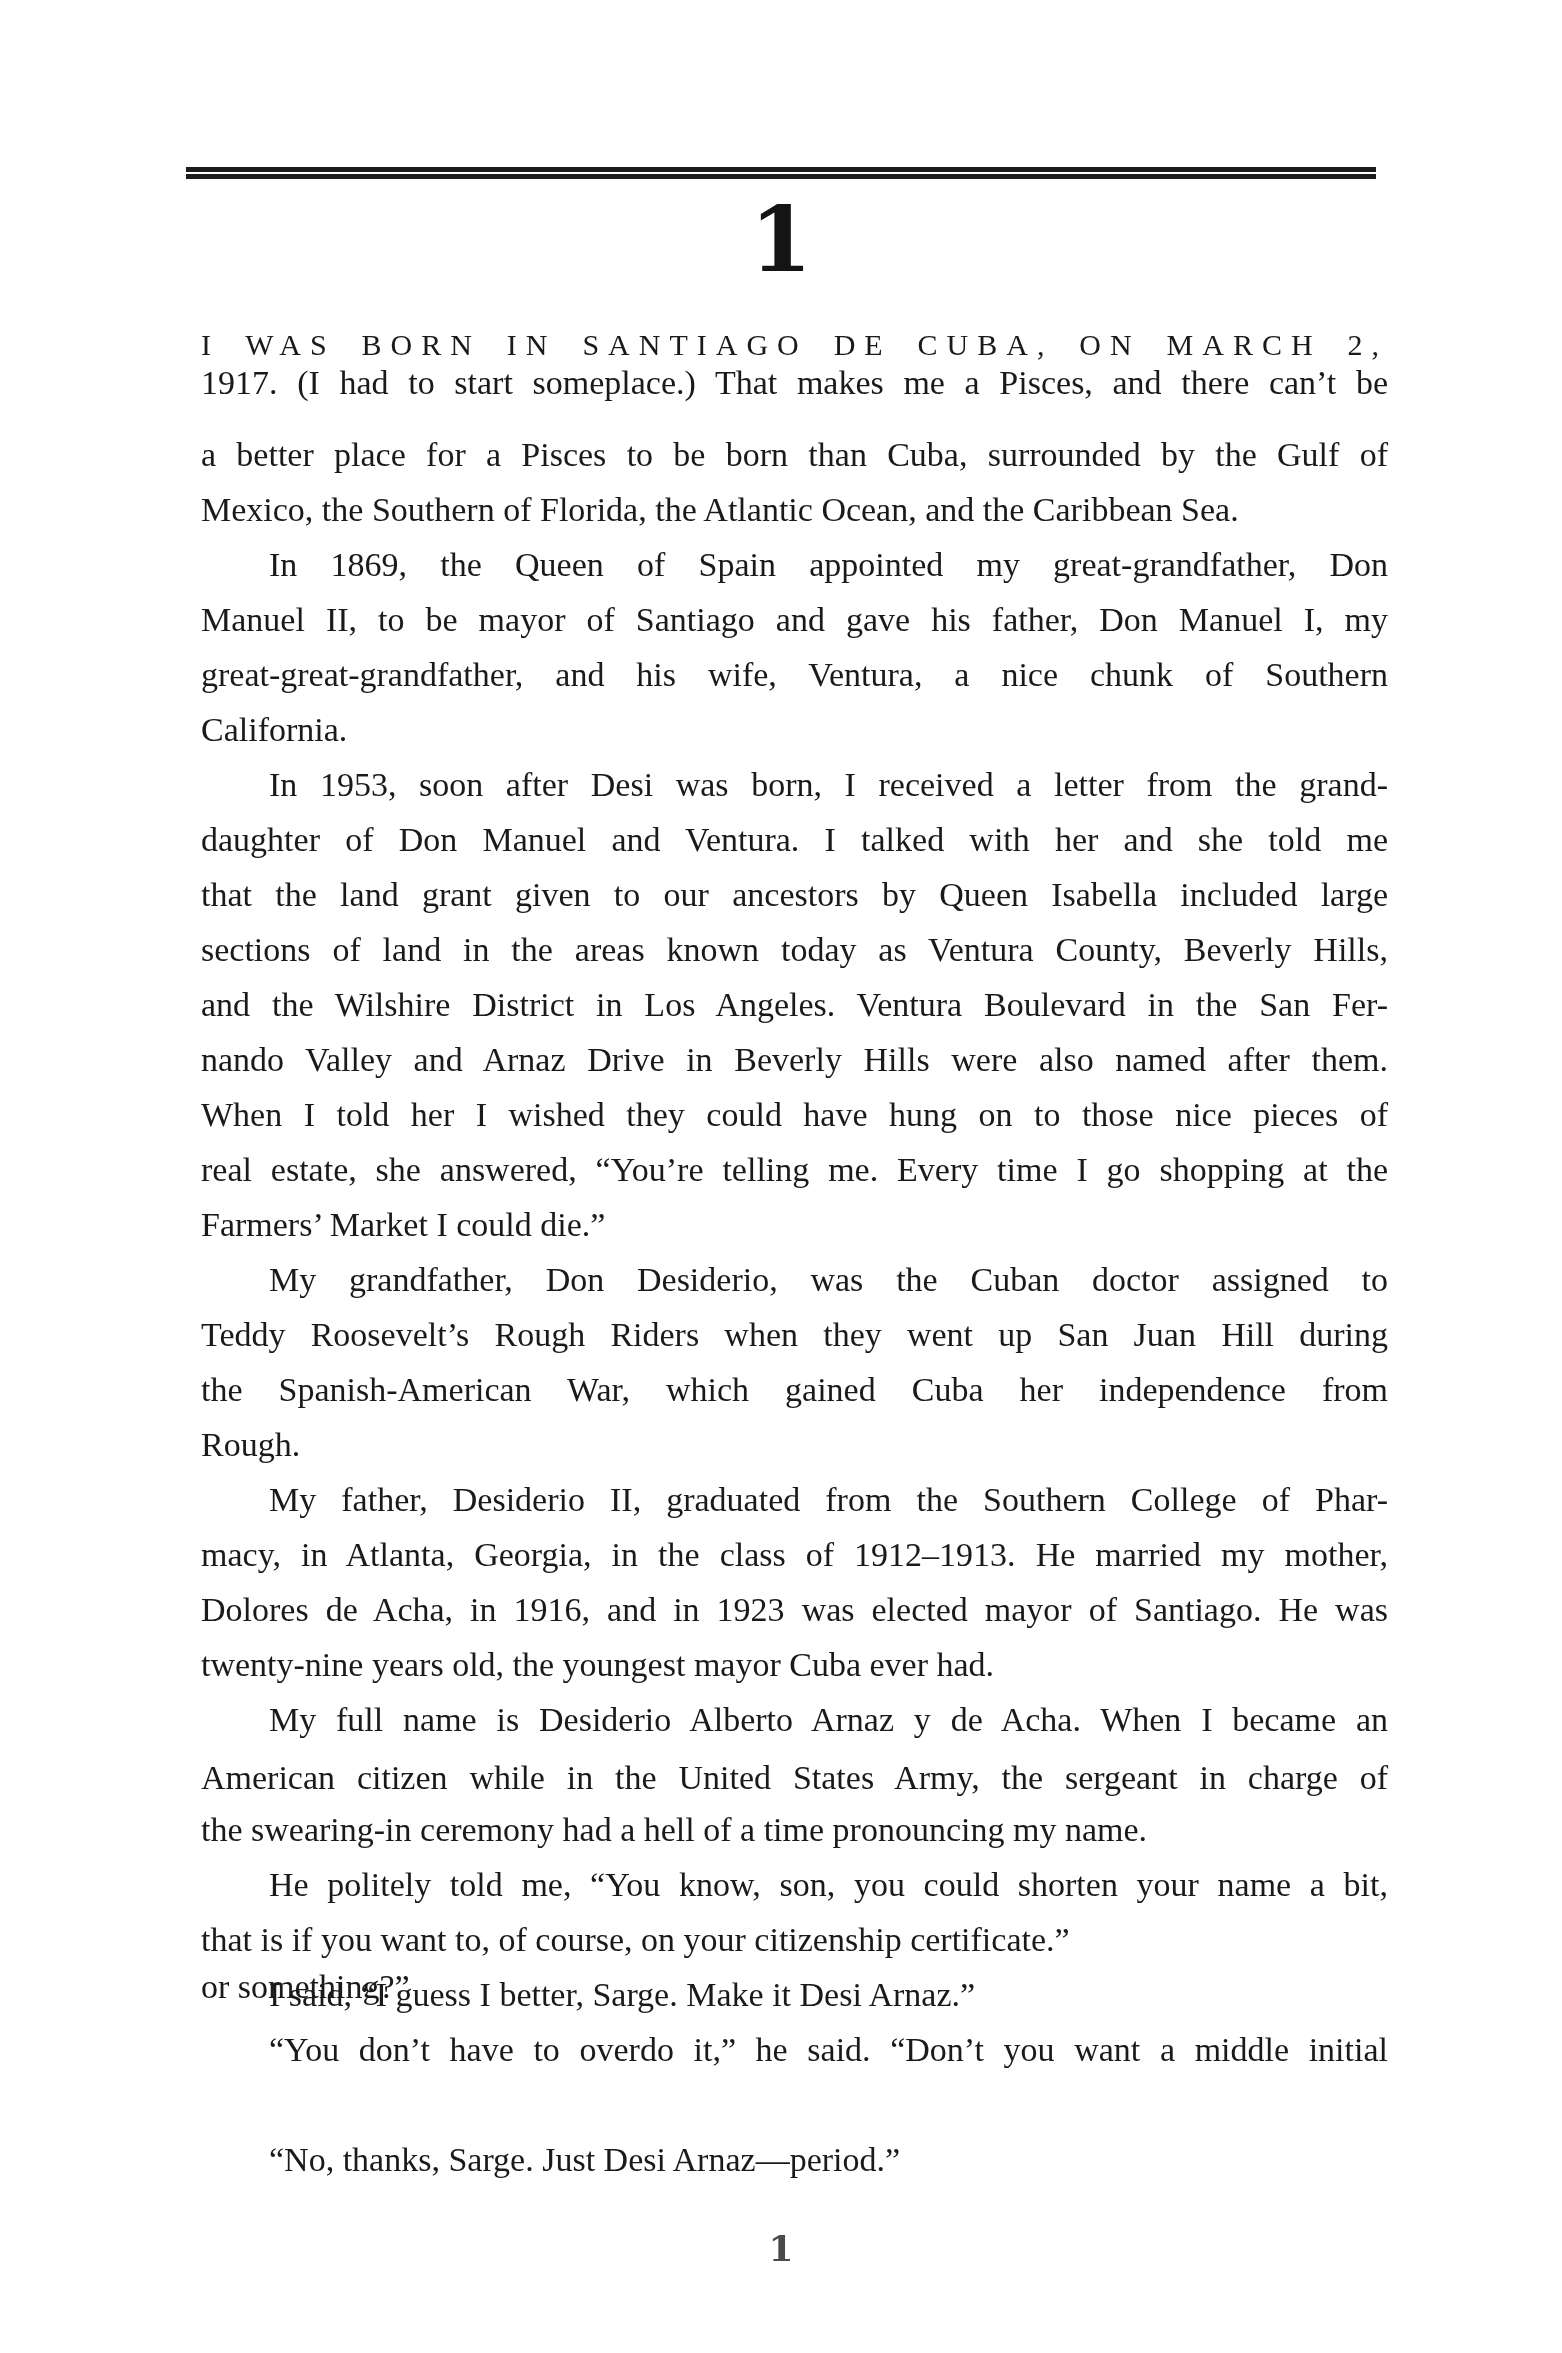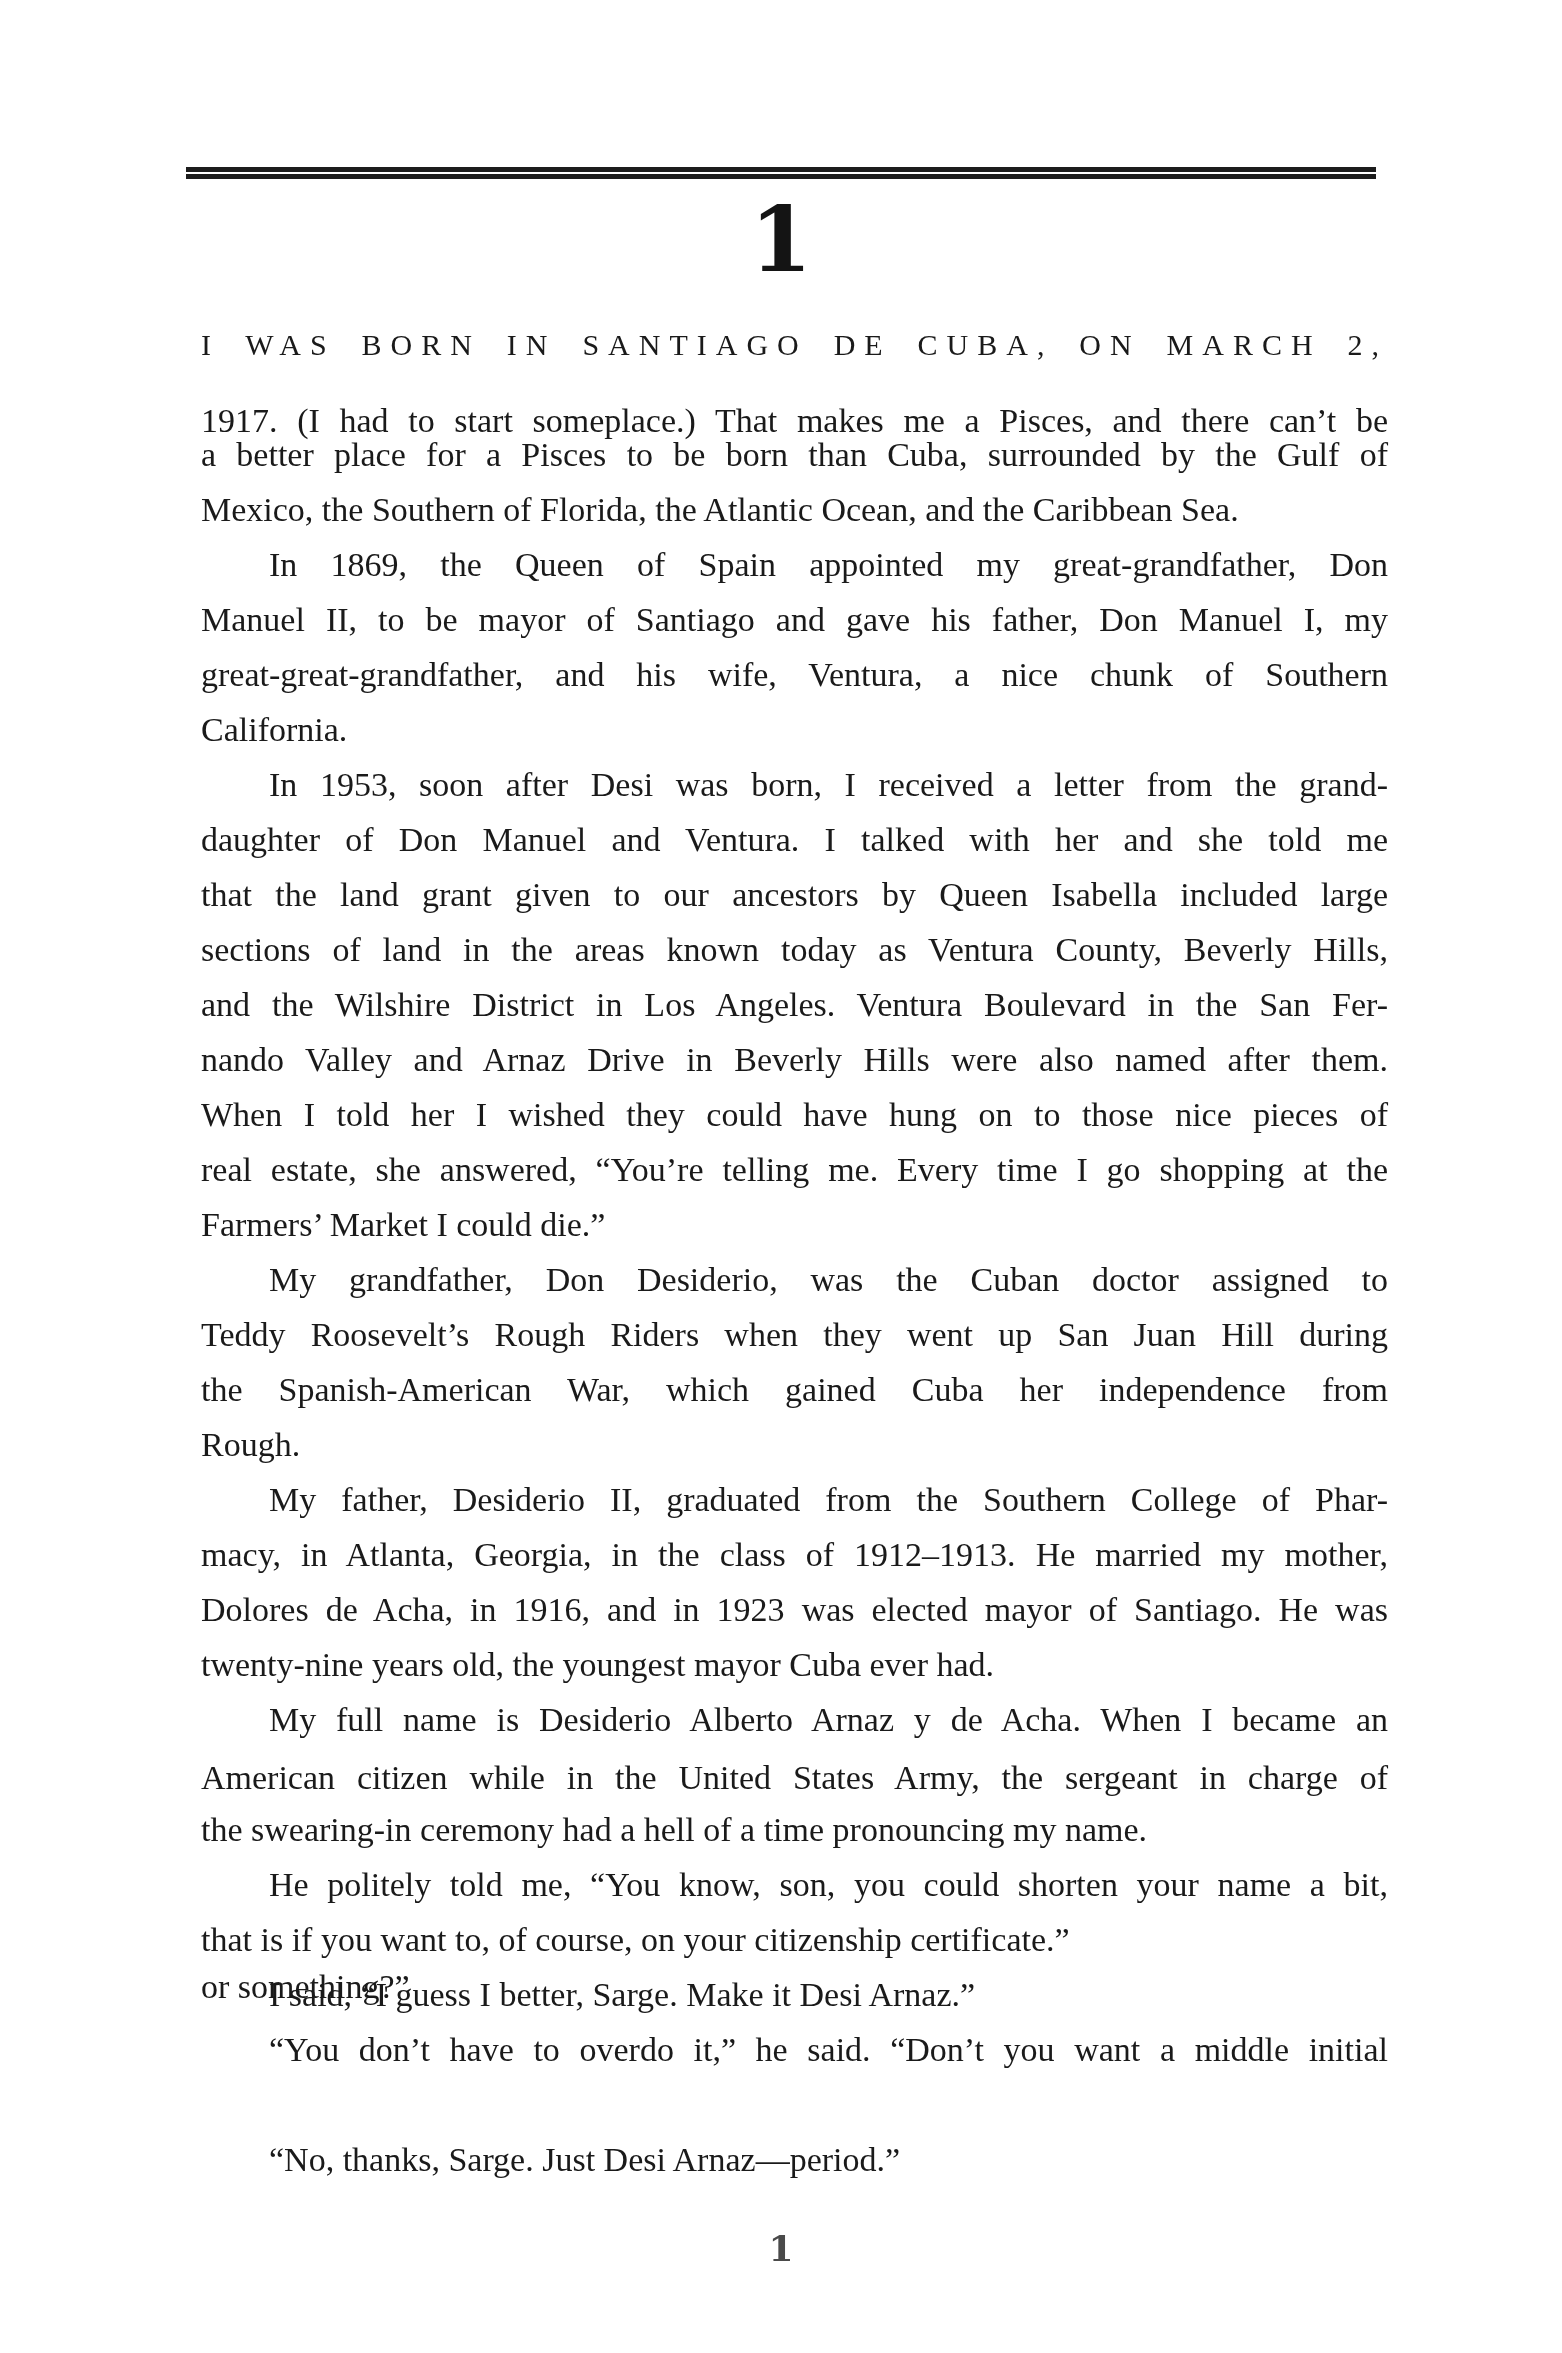--- a/index.html
+++ b/index.html
@@ -86,21 +86,21 @@
 <div>
   <div class="rule top"></div>
   <div class="rule bottom"></div>
   <div class="chapter-number">1</div>
 </div>
 
 <div class="body-text">
 
   <div>
     <div class="line full caps" style="top:317px">I WAS BORN IN SANTIAGO DE CUBA, ON MARCH 2,</div>
-    <div class="line full" style="top:393px">1917. (I had to start someplace.) That makes me a Pisces, and there can’t be</div>
+    <div class="line full" style="top:355px">1917. (I had to start someplace.) That makes me a Pisces, and there can’t be</div>
     <div class="line full" style="top:427px">a better place for a Pisces to be born than Cuba, surrounded by the Gulf of</div>
     <div class="line" style="top:482px">Mexico, the Southern of Florida, the Atlantic Ocean, and the Caribbean Sea.</div>
   </div>
 
   <div>
     <div class="line full indent" style="top:537px">In 1869, the Queen of Spain appointed my great-grandfather, Don</div>
     <div class="line full" style="top:592px">Manuel II, to be mayor of Santiago and gave his father, Don Manuel I, my</div>
     <div class="line full" style="top:647px">great-great-grandfather, and his wife, Ventura, a nice chunk of Southern</div>
     <div class="line" style="top:702px">California.</div>
   </div>

